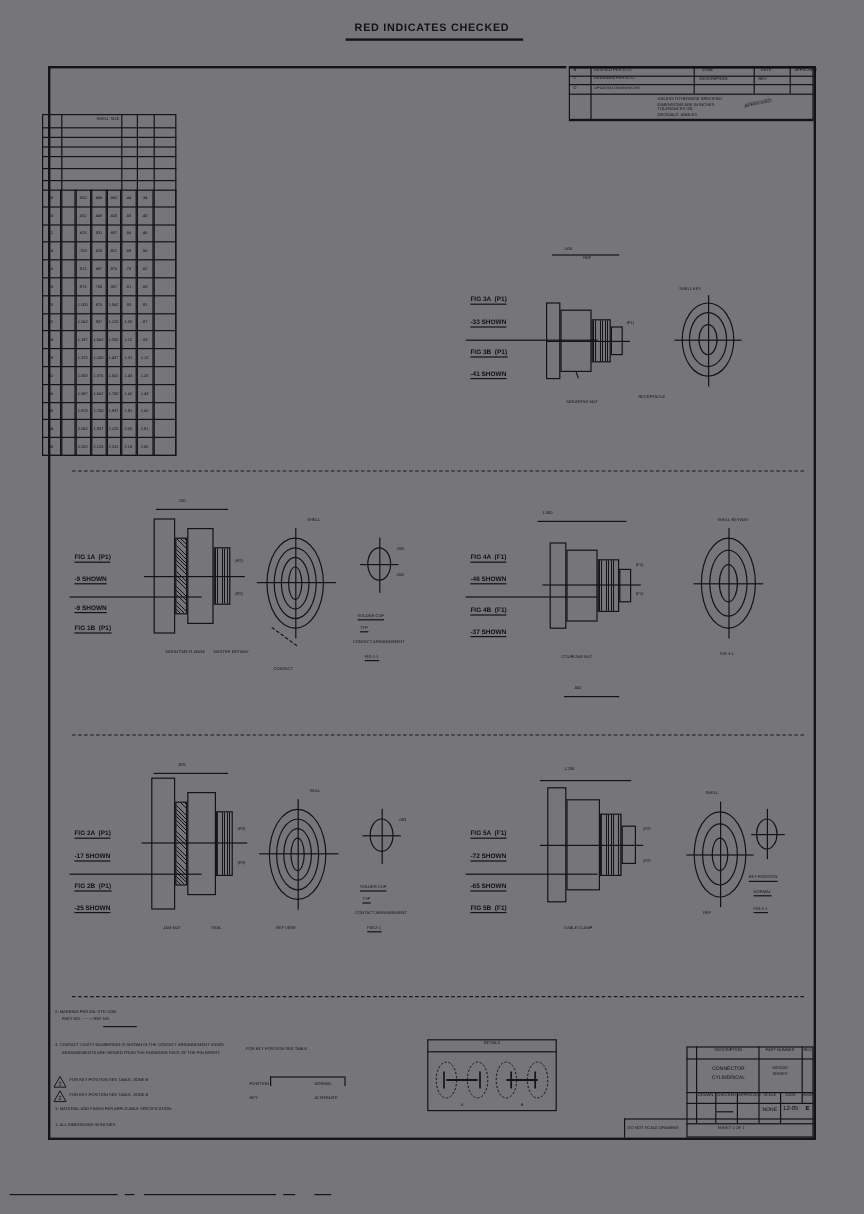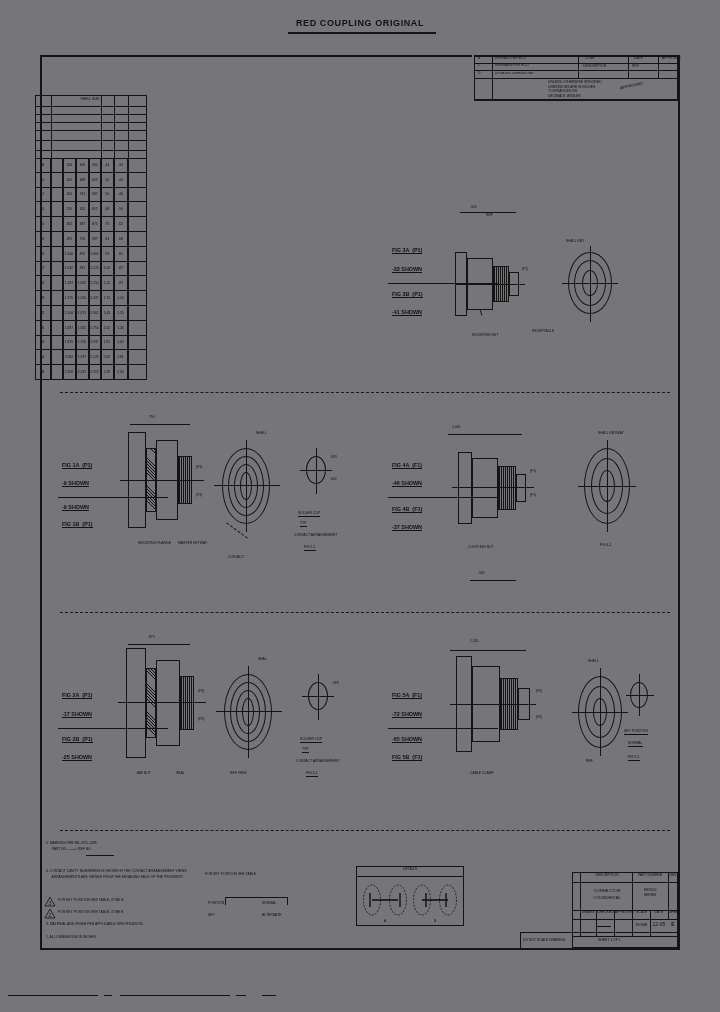--- a/index.html
+++ b/index.html
@@ -34,21 +34,21 @@
   .hatch{position:absolute;box-sizing:border-box;border:1px solid #141414;
      background:repeating-linear-gradient(45deg,#141414 0 .5px,transparent .5px 2.2px);}
   .grad{position:absolute;box-sizing:border-box;border:1px solid #141414;
      background:repeating-linear-gradient(90deg,#141414 0 .6px,transparent .6px 2px);}
 </style>
 </head>
 <body>
 
 <div class="sheet">
 
-  <div class="hdr t10 blur" style="top:18px;">RED COUPLING ORIGINAL</div>
+  <div class="hdr t10 blur" style="top:18px;">RED INDICATES CHECKED</div>
   <div class="ln hl" style="left:288px;top:32px;width:148px;height:2px;"></div>
 
   <div class="ln hl" style="left:40px;top:55px;width:432px;height:1.6px;"></div>
   <div class="ln hl" style="left:474px;top:55px;width:206px;height:1.6px;"></div>
   <div class="ln vl" style="left:40px;top:55px;height:895px;width:1.6px;"></div>
   <div class="ln vl" style="left:678px;top:55px;height:895px;width:1.6px;"></div>
   <div class="ln hl" style="left:40px;top:948px;width:640px;height:1.6px;"></div>
 
   <div class="ln hl" style="left:8px;top:995px;width:90px;height:1.4px;"></div>
   <div class="ln hl" style="left:104px;top:995px;width:8px;height:1.4px;"></div>

